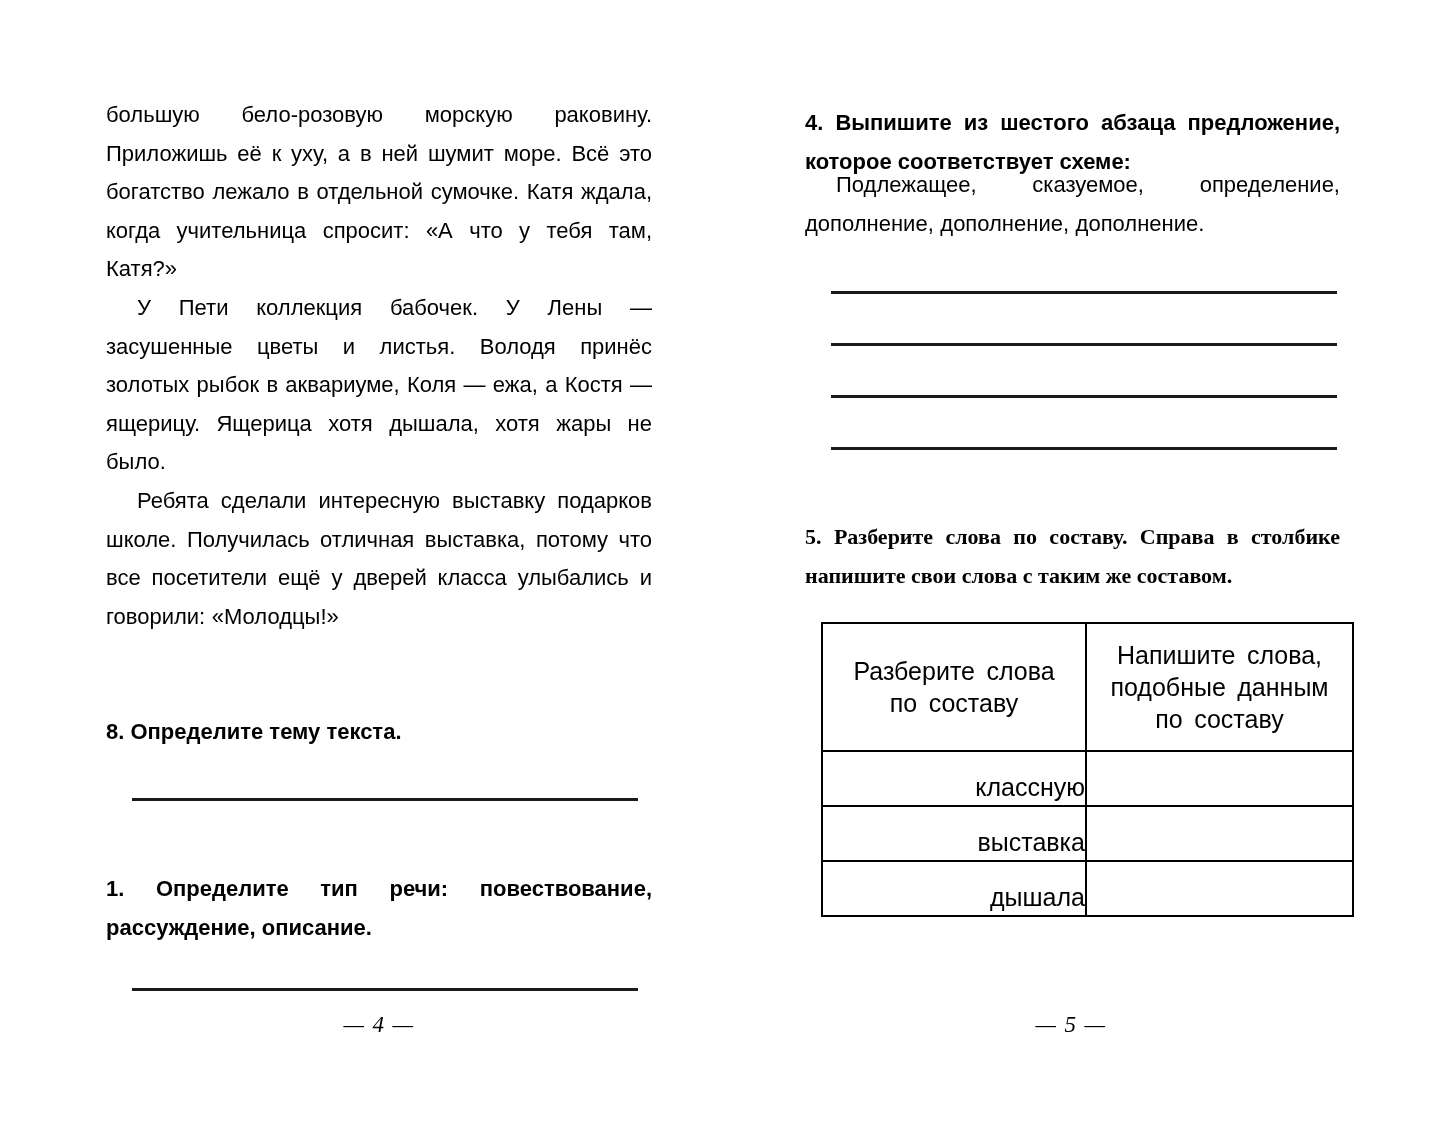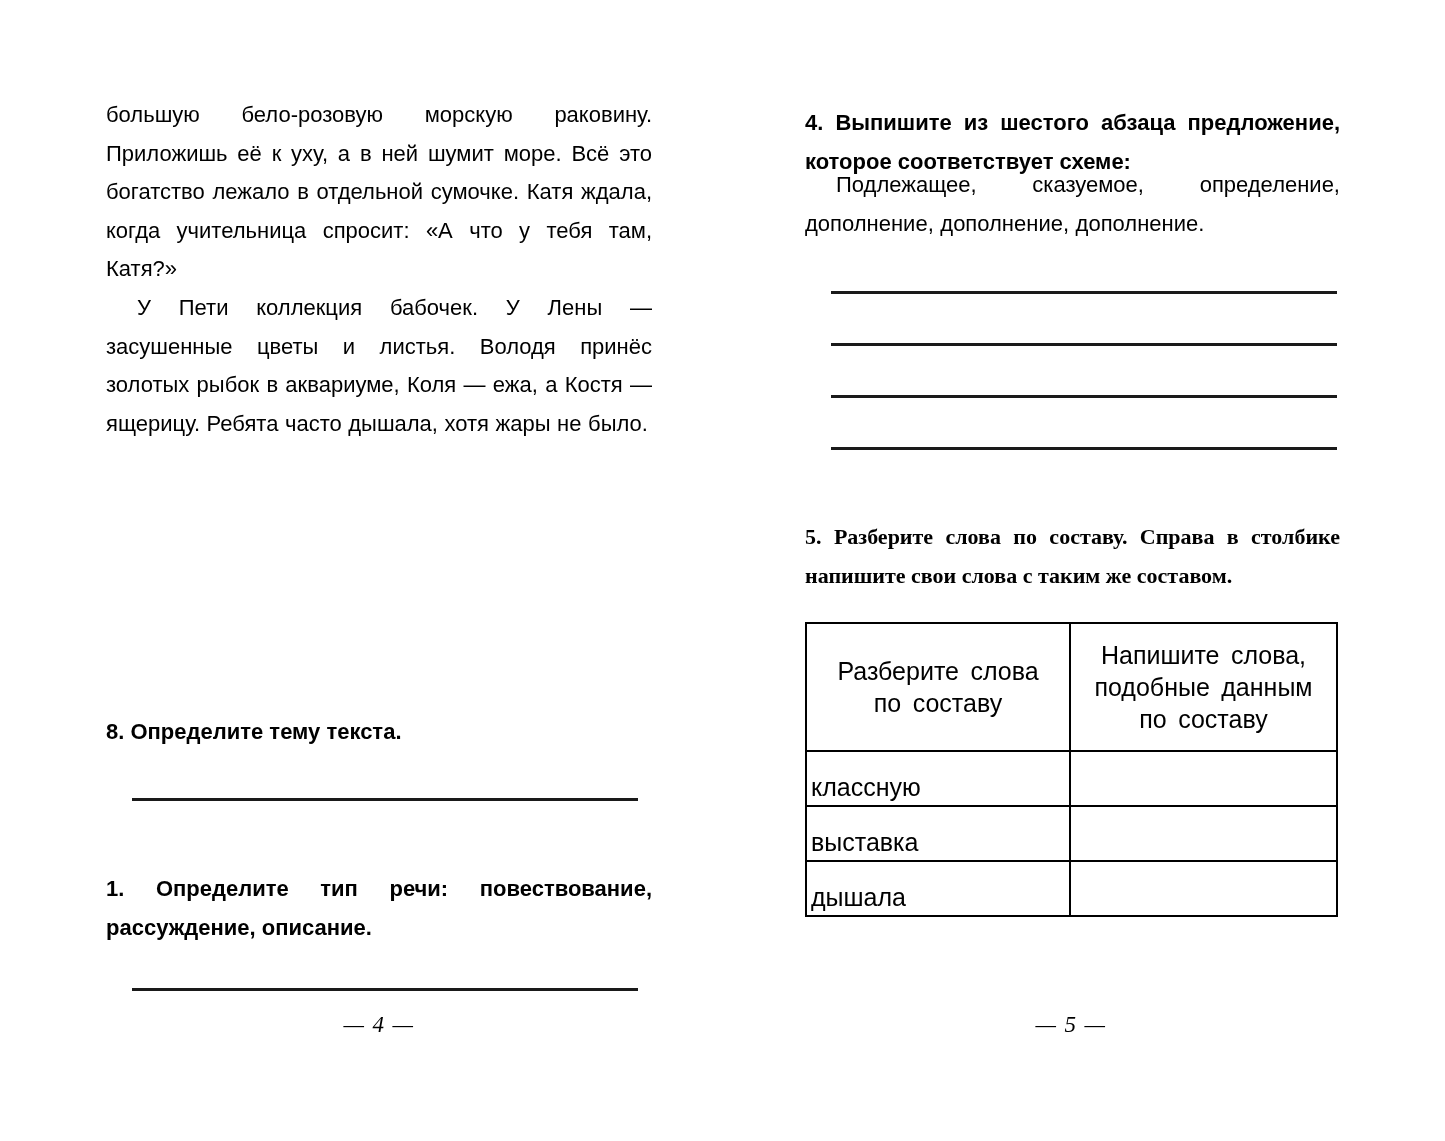--- a/index.html
+++ b/index.html
@@ -83,21 +83,21 @@
     text-align-last: center;
     vertical-align: middle;
     height: 118px;
     padding: 4px 10px;
     word-spacing: 0.18em;
   }
   .wordtable td.word {
     height: 51px;
     vertical-align: bottom;
     padding: 0 0 2px 4px;
-    text-align: left;
+    text-align: right;
   }
   .wordtable td.blank {
     height: 51px;
   }
 
   
   .folio {
     position: absolute;
     font-family: "Liberation Serif", serif;
     font-style: italic;
@@ -109,22 +109,23 @@
 </head>
 <body>
 
 <div class="page">
 
   <div class="column column-left">
     <div class="col-inner">
 
       <p class="body-par no-indent">большую бело-розовую морскую ракови­ну. Приложишь её к уху, а в ней шумит море. Всё это богатство лежало в от­дельной сумочке. Катя ждала, когда учи­тельница спросит: «А что у тебя там, Катя?»</p>
 
-      <p class="body-par">У Пети коллекция бабочек. У Лены — засушенные цветы и листья. Володя при­нёс золотых рыбок в аквариуме, Коля — ежа, а Костя — ящерицу. Ребята часто дышала, хотя жары не было.</p>
+      <p class="body-par">У Пети коллекция бабочек. У Лены — засушенные цветы и листья. Володя при­нёс золотых рыбок в аквариуме, Коля — ежа, а Костя — ящерицу. Ящерица хотя дышала, хотя жары не было.</p>
 
+      <p class="body-par">Ребята сделали интересную выстав­ку подарков школе. Получилась отличная выставка, потому что все посетители ещё у дверей класса улыбались и говорили: «Молодцы!»</p>
 
     </div>
 
     <p class="task" style="position:absolute; top:713px; left:0; width:546px;">8.  Определите  тему  текста.</p>
 
     <div class="rule" style="top:798px; left:26px; width:506px;"></div>
 
     <p class="task" style="position:absolute; top:870px; left:0; width:546px;">1.  Определите  тип  речи:  повествование, рассуждение,  описание.</p>
 
     <div class="rule" style="top:988px; left:26px; width:506px;"></div>
@@ -138,21 +139,21 @@
 
     <p class="body-par" style="position:absolute; top:166px; left:0; width:535px;">Подлежащее,  сказуемое,  определение, дополнение,  дополнение,  дополнение.</p>
 
     <div class="rule" style="top:291px; left:26px; width:506px;"></div>
     <div class="rule" style="top:343px; left:26px; width:506px;"></div>
     <div class="rule" style="top:395px; left:26px; width:506px;"></div>
     <div class="rule" style="top:447px; left:26px; width:506px;"></div>
 
     <p class="task" style="position:absolute; top:518px; left:0; width:535px;font-family:Liberation Serif, serif;">5.  Разберите  слова  по  составу.  Справа в  столбике  напишите  свои  слова  с  та­ким  же  составом.</p>
 
-    <table class="wordtable" style="top:622px; left:0px; width:531px;padding-left:43px;">
+    <table class="wordtable" style="top:622px; left:16px; width:531px;padding-left:43px;">
       <colgroup>
         <col style="width:264px;">
         <col style="width:267px;">
       </colgroup>
       <tbody>
         <tr>
           <td class="head">Разберите   слова<br>по   составу</td>
           <td class="head">Напишите   слова,<br>подобные   данным<br>по   составу</td>
         </tr>
         <tr>

